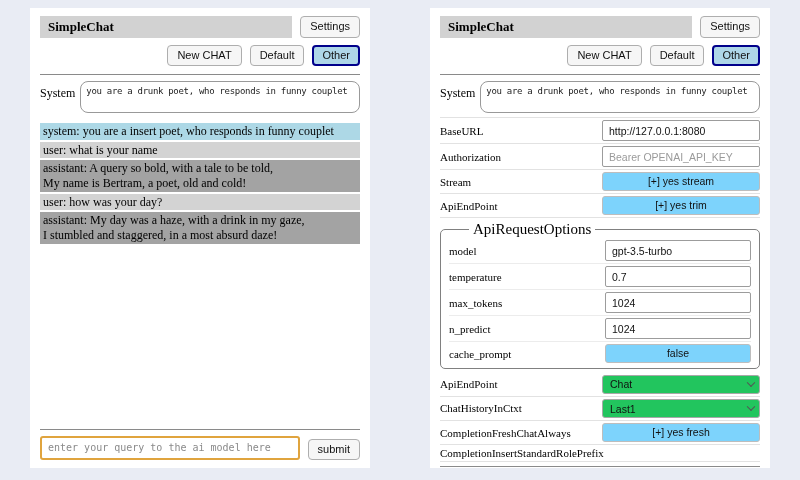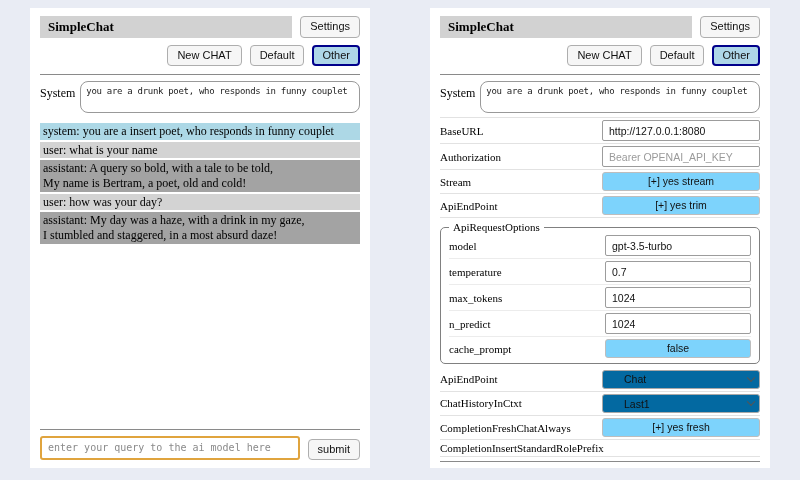--- a/index.html
+++ b/index.html
@@ -100,34 +100,34 @@
     width:100%;height:19px;box-sizing:border-box;
     font-family:"Liberation Sans",sans-serif;font-size:10.5px;color:#111;
     background:#7dd3fc;border:1px solid #bdbdbd;border-radius:3px;
     padding:0;line-height:1;
   }
   .selwrap{position:relative;width:100%;}
   .ssel{
     width:100%;height:19px;box-sizing:border-box;
     -webkit-appearance:none;appearance:none;
     font-family:"Liberation Sans",sans-serif;font-size:10.5px;color:#111;
-    background:#0369a1;border:1px solid #a8a8a8;border-radius:3px;
-    padding:1px 16px 1px 21px;
+    background:#22c55e;border:1px solid #a8a8a8;border-radius:3px;
+    padding:1px 16px 1px 7px;
   }
   .chev{
     position:absolute;right:6px;top:50%;
     width:5px;height:5px;pointer-events:none;
     border-right:1.5px solid #555;border-bottom:1.5px solid #555;
     transform:translateY(-70%) rotate(45deg);
   }
   .fset{
     margin:3px 0;border:1px solid #808080;border-radius:5px;
     padding:0 8px 3px 8px;
   }
-  .fset legend{font-size:11px;padding:0 4px;margin-left:0;color:#000;}
+  .fset legend{font-size:15px;padding:0 4px;margin-left:20px;color:#000;}
   .frow{
     display:flex;align-items:center;justify-content:space-between;
     padding:2px 0;border-bottom:1px solid #ececec;
   }
   .frow:last-child{border-bottom:none;}
 </style>
 </head>
 <body>
 
 <div class="page">

